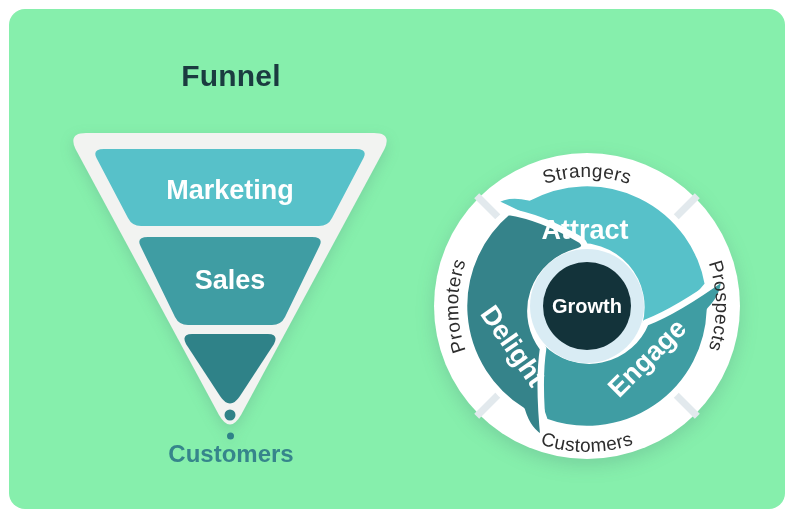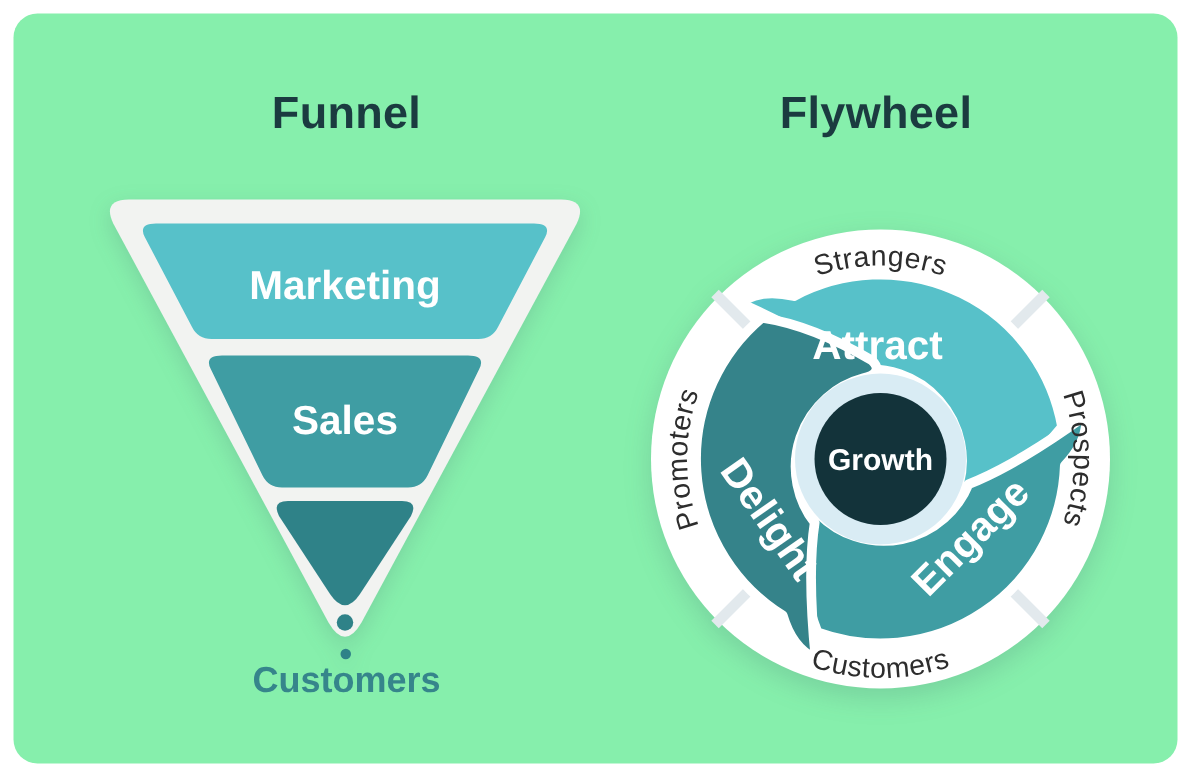--- a/index.html
+++ b/index.html
@@ -28,21 +28,20 @@
   .stage-label{fill:#ffffff;font-weight:bold;}
   .ring-label{fill:#2D2D2D;font-size:19px;letter-spacing:.4px;}
   .seg-label{fill:#ffffff;font-weight:bold;font-size:27px;}
 </style>
 </head>
 <body>
 
 <div class="panel">
 
   <div class="title left">Funnel</div>
-  <div class="title right">Flywheel</div>
 
   <svg class="funnel-svg" width="340" height="340" viewBox="0 0 340 340">
     <path d="M 25 14 H 313 Q 331 14 323.5 30 L 180 296 Q 169 315 158 296 L 14.5 30 Q 7 14 25 14 Z" fill="#F2F3F1"></path>
     <path d="M 43 30 H 295 Q 307 30 302.5 39 L 271 99 Q 267 107 258 107 L 80 107 Q 71 107 67 99 L 35.5 39 Q 31 30 43 30 Z" fill="#57C1C9"></path>
     <path d="M 87 118 H 251 Q 263 118 258.5 127 L 224 198 Q 220 206 211 206 L 127 206 Q 118 206 114 198 L 79.5 127 Q 75 118 87 118 Z" fill="#3F9DA3"></path>
     <path d="M 131 215 H 207 Q 218 215 213 225 L 179 277 Q 169 292 159 277 L 125 225 Q 120 215 131 215 Z" fill="#2F8288"></path>
     <circle cx="169" cy="296" r="5.5" fill="#2F8288"></circle>
     <circle cx="169.5" cy="317" r="3.5" fill="#2F8288"></circle>
     <text class="stage-label" x="169" y="80" font-size="27" text-anchor="middle">Marketing</text>
     <text class="stage-label" x="169" y="170" font-size="27" text-anchor="middle">Sales</text>

